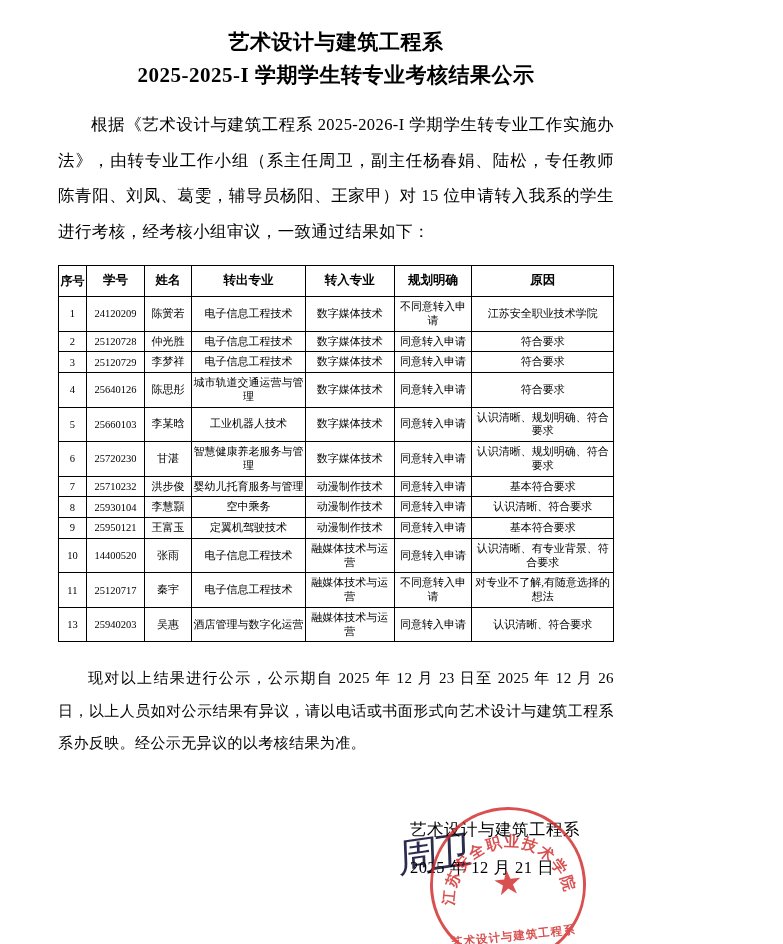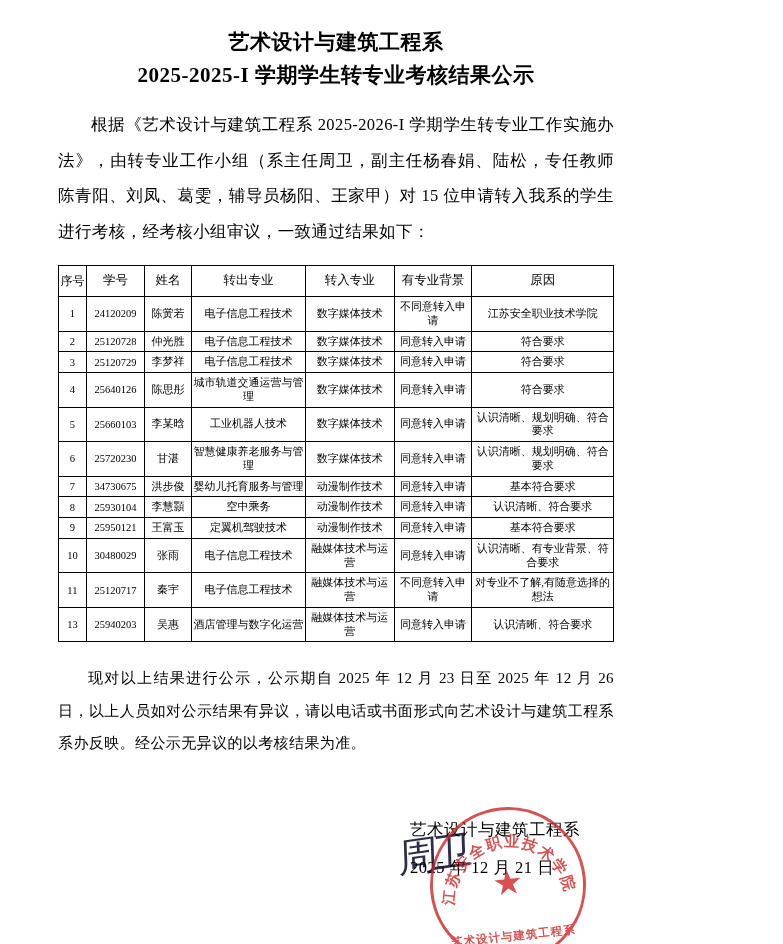--- a/index.html
+++ b/index.html
@@ -52,21 +52,21 @@
     border: 1px solid #000000;
     text-align: center;
     vertical-align: middle;
     font-size: 11px;
     padding: 3px 1px;
     line-height: 1.25;
     font-family: "Liberation Serif", "DejaVu Serif", serif;
   }
   table.result-table thead th {
     font-size: 12.5px;
-    font-weight: normal;
+    font-weight: bold;
     padding: 7px 1px;
   }
   table.result-table thead th.seq {
     line-height: 1.05;
     font-size: 12px;
   }
   table.result-table tbody td.num {
     font-size: 10.5px;
   }
   col.c0 { width: 5.0%; }
@@ -179,21 +179,21 @@
         <col class="c5">
         <col class="c6">
     </colgroup>
     <thead>
       <tr>
         <th class="seq">序号</th>
         <th>学号</th>
         <th>姓名</th>
         <th>转出专业</th>
         <th>转入专业</th>
-        <th>有专业背景</th>
+        <th>规划明确</th>
         <th>原因</th>
       </tr>
     </thead>
     <tbody>
       <tr>
         <td class="num">1</td>
         <td class="num">24120209</td>
         <td>陈黉若</td>
         <td>电子信息工程技术</td>
         <td>数字媒体技术</td>
@@ -240,21 +240,21 @@
         <td class="num">6</td>
         <td class="num">25720230</td>
         <td>甘湛</td>
         <td>智慧健康养老服务与管理</td>
         <td>数字媒体技术</td>
         <td>同意转入申请</td>
         <td>认识清晰、规划明确、符合要求</td>
       </tr>
       <tr>
         <td class="num">7</td>
-        <td class="num">34730675</td>
+        <td class="num">25710232</td>
         <td>洪步俊</td>
         <td>婴幼儿托育服务与管理</td>
         <td>动漫制作技术</td>
         <td>同意转入申请</td>
         <td>基本符合要求</td>
       </tr>
       <tr>
         <td class="num">8</td>
         <td class="num">25930104</td>
         <td>李慧顥</td>
@@ -267,21 +267,21 @@
         <td class="num">9</td>
         <td class="num">25950121</td>
         <td>王富玉</td>
         <td>定翼机驾驶技术</td>
         <td>动漫制作技术</td>
         <td>同意转入申请</td>
         <td>基本符合要求</td>
       </tr>
       <tr>
         <td class="num">10</td>
-        <td class="num">30480029</td>
+        <td class="num">14400520</td>
         <td>张雨</td>
         <td>电子信息工程技术</td>
         <td>融媒体技术与运营</td>
         <td>同意转入申请</td>
         <td>认识清晰、有专业背景、符合要求</td>
       </tr>
       <tr>
         <td class="num">11</td>
         <td class="num">25120717</td>
         <td>秦宇</td>

